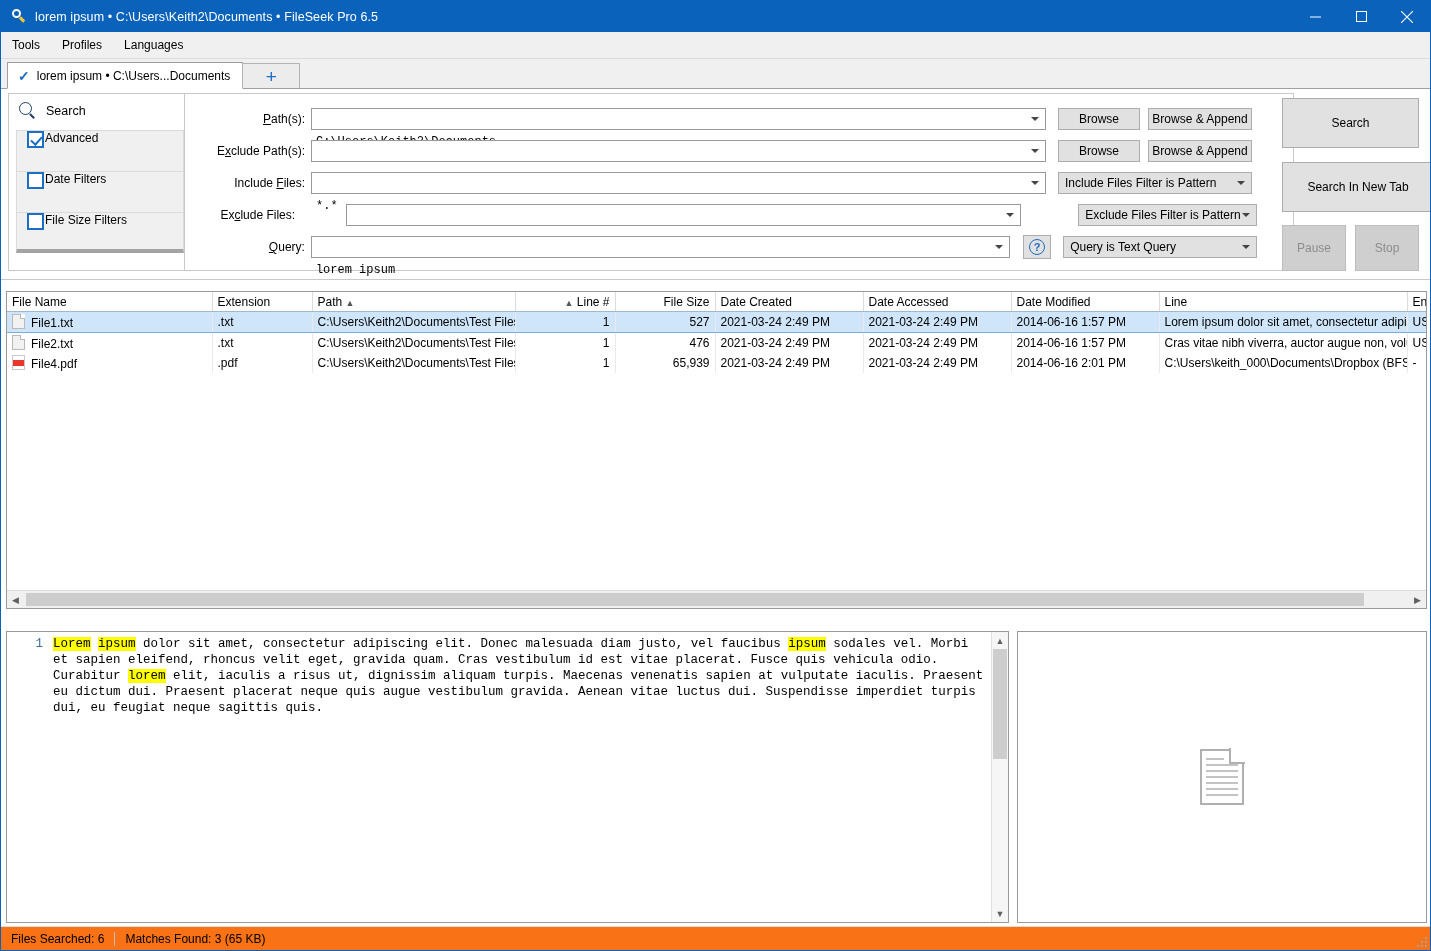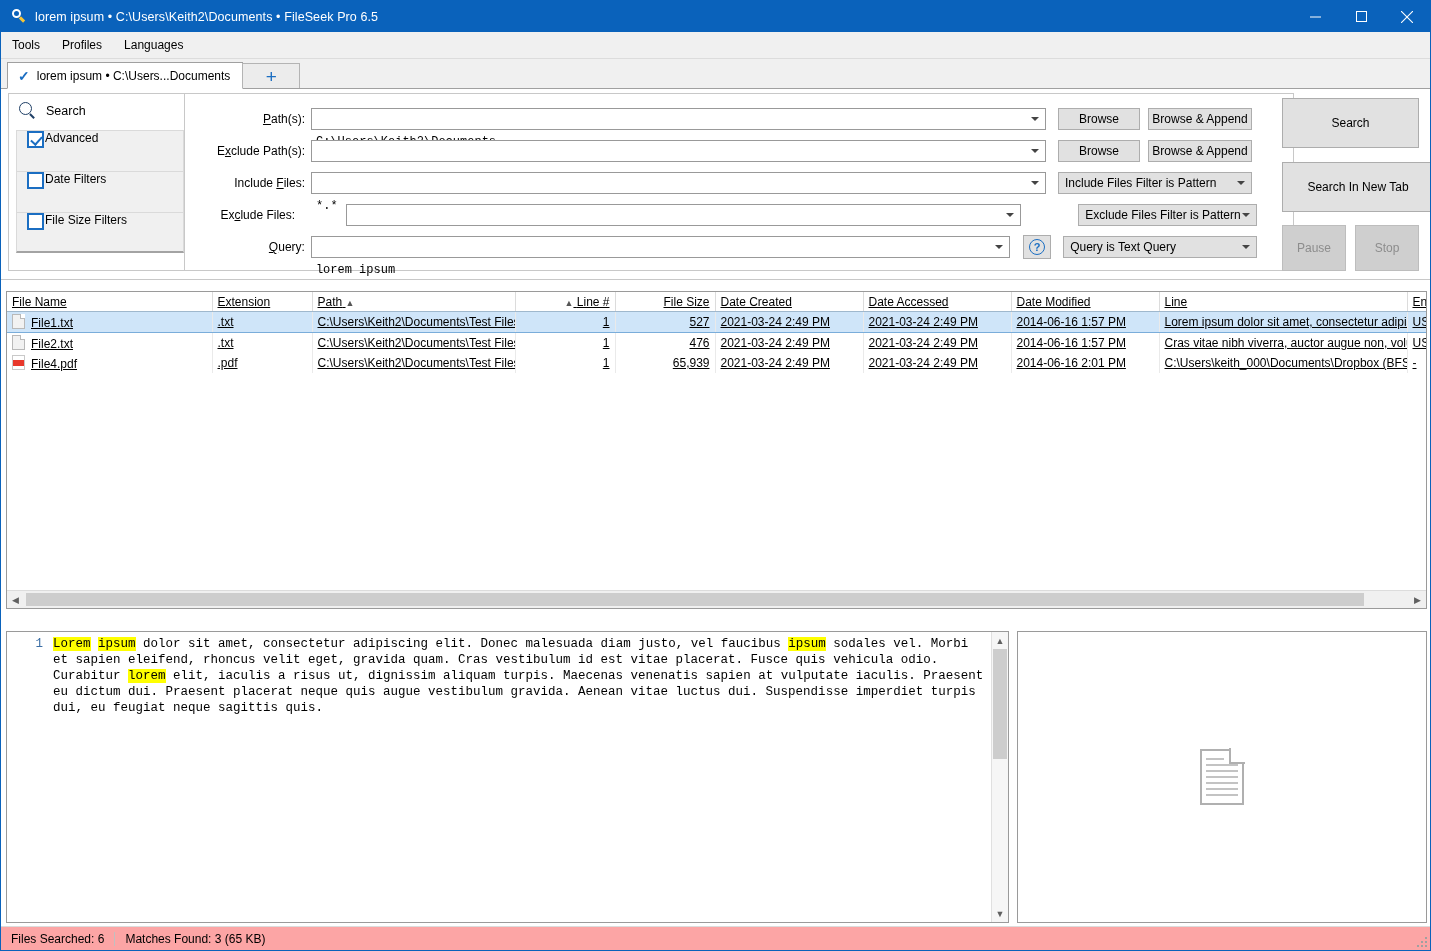--- a/index.html
+++ b/index.html
@@ -88,21 +88,21 @@
   .mag .c { position: absolute; left: 0; top: 0; width: 13px; height: 13px;
             border: 1.6px solid #1f3f66; border-radius: 50%; box-sizing: border-box; }
   .mag .h { position: absolute; left: 11px; top: 11px; width: 6px; height: 1.8px;
             background: #1f3f66; transform: rotate(45deg); transform-origin: left center; }
   #search-head-label { font-size: 12.5px; }
   #chkgroup { margin: 2px 0 0 7px; width: 168px; }
   .chkrow {
     height: 41px; display: flex; align-items: flex-start; gap: 1px; padding-left: 10px;
     background: #f0f0f0; border: 1px solid #dadada; border-bottom: none; box-sizing: border-box;
   }
-  .chkrow:last-child { border-bottom: 2px solid #a3a3a3; }
+  .chkrow:last-child { border-bottom: 4px solid #a3a3a3; }
   .cb {
     width: 17px; height: 17px; border: 2px solid #1b6ec2; background: #fff;
     box-sizing: border-box; flex: none; position: relative;
   }
   .cb.checked::after {
     content: ""; position: absolute; left: 4px; top: 1px;
     width: 5px; height: 9px; border: solid #1b6ec2;
     border-width: 0 2px 2px 0; transform: rotate(42deg);
   }
   .chk-label { font-size: 12px; }
@@ -148,21 +148,21 @@
   
   .bigbtn {
     position: absolute; border: 1px solid #adadad; background: #e1e1e1;
     display: flex; align-items: center; justify-content: center; font-size: 12px;
     box-sizing: border-box;
   }
   .bigbtn.disabled { background: #cfcfcf; color: #8d8d8d; border-color: #bdbdbd; }
 
   
   #results { position: absolute; left: 5px; top: 290px; width: 1421px; height: 318px;
-             border: 1px solid #9a9a9a; box-sizing: border-box; background: #fff; overflow: hidden; text-decoration: underline; }
+             border: 1px solid #9a9a9a; box-sizing: border-box; background: #fff; overflow: hidden; }
   table.grid { border-collapse: collapse; table-layout: fixed; width: 1424px; }
   table.grid th {
     height: 19px; background: #fff; font-weight: normal; font-size: 12px;
     border-right: 1px solid #dcdcdc; border-bottom: 1px solid #9fb8cd;
     padding: 0 5px; text-align: left; white-space: nowrap; overflow: hidden;
   }
   table.grid th.r { text-align: right; }
   table.grid td {
     height: 20px; font-size: 12px; padding: 0 5px; white-space: nowrap; overflow: hidden;
     border-right: 1px solid #eaeaea;
@@ -221,21 +221,21 @@
     background: #fff; border-left: 2px solid #b0b0b0; border-bottom: 2px solid #b0b0b0;
     transform: none;
   }
   .docicon .ln {
     position: absolute; left: 6px; right: 6px; height: 2px; background: #c3c3c3;
   }
 
   
   #statusbar {
     position: absolute; left: 0; bottom: 0; width: 100%; height: 24px;
-    background: #fca5a5; border-top: 1px solid #dcdcdc; display: flex; align-items: center;
+    background: #f97316; border-top: 1px solid #dcdcdc; display: flex; align-items: center;
     box-sizing: border-box;
   }
   .status-cell { font-size: 12px; padding: 0 10px; }
   .status-sep { width: 1px; height: 14px; background: #c0c0c0; }
   #grip { position: absolute; right: 3px; bottom: 3px; width: 12px; height: 12px; }
   #grip i { position: absolute; width: 2px; height: 2px; background: #a0a0a0; }
 </style>
 </head>
 <body>
 

